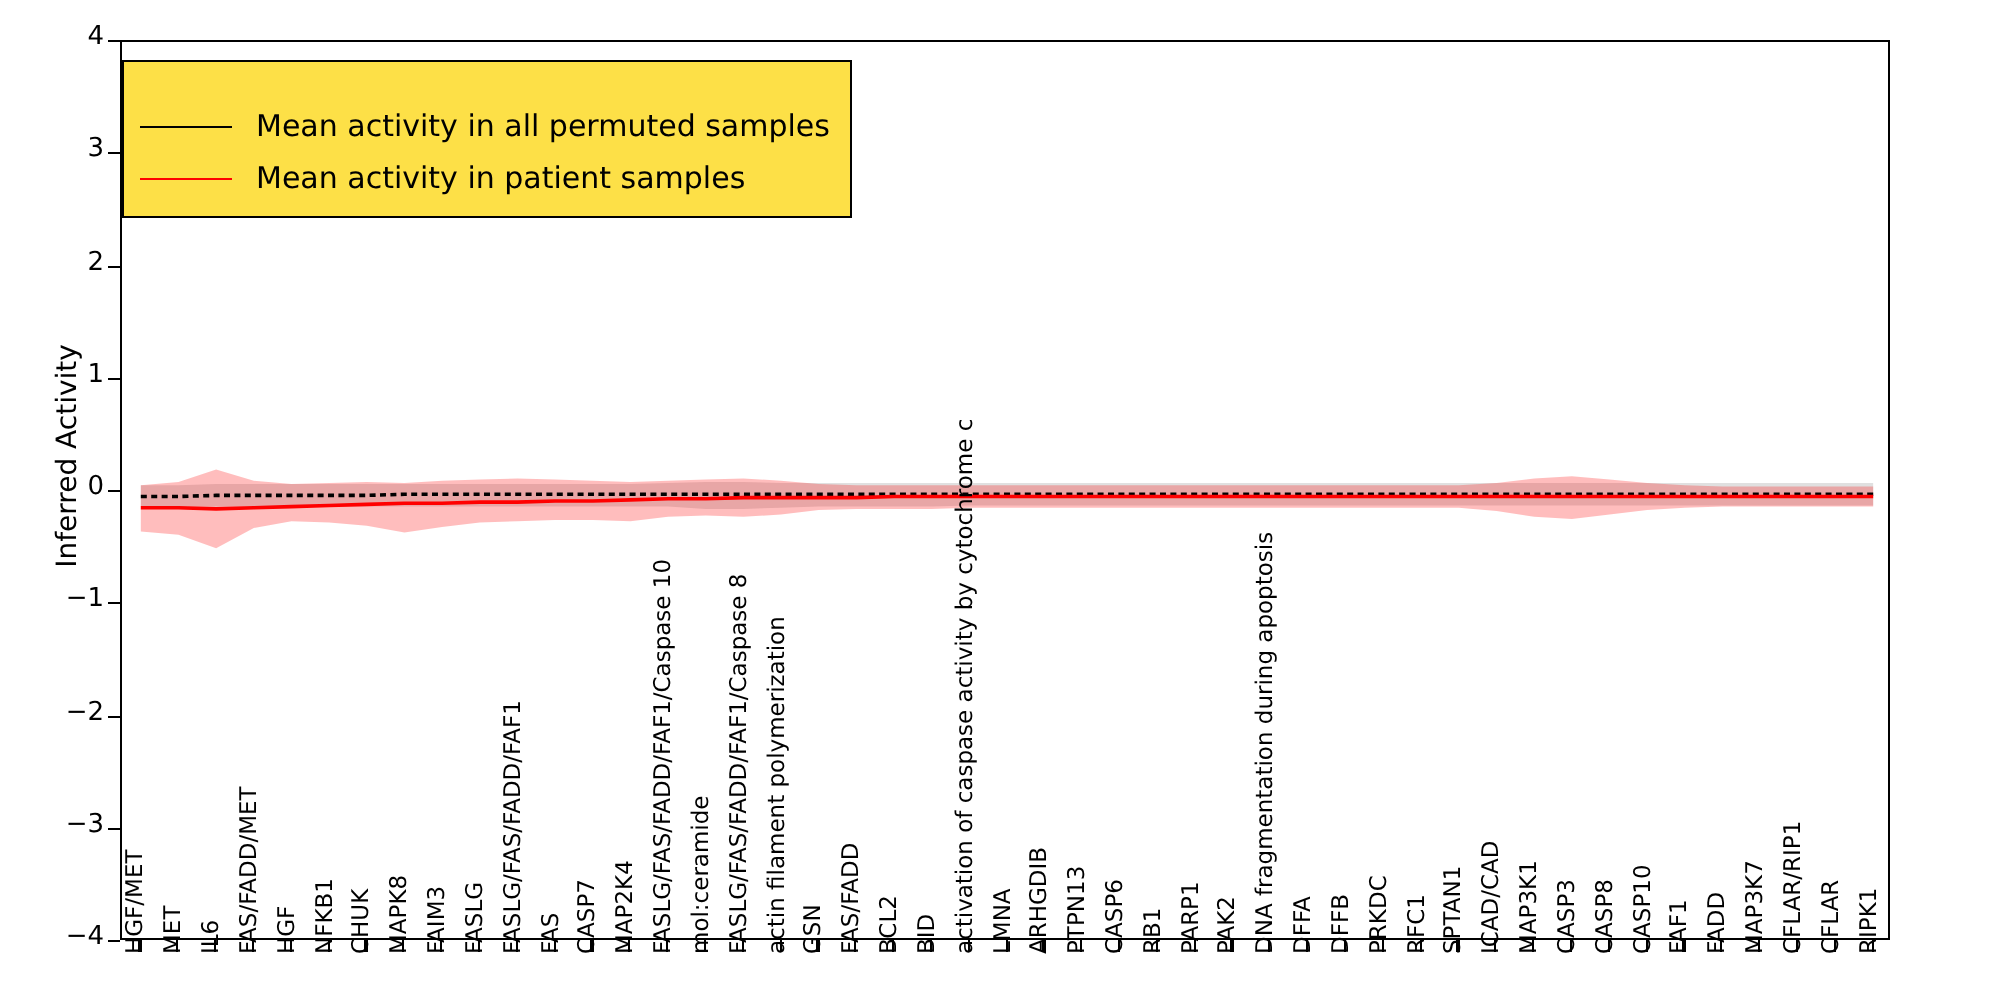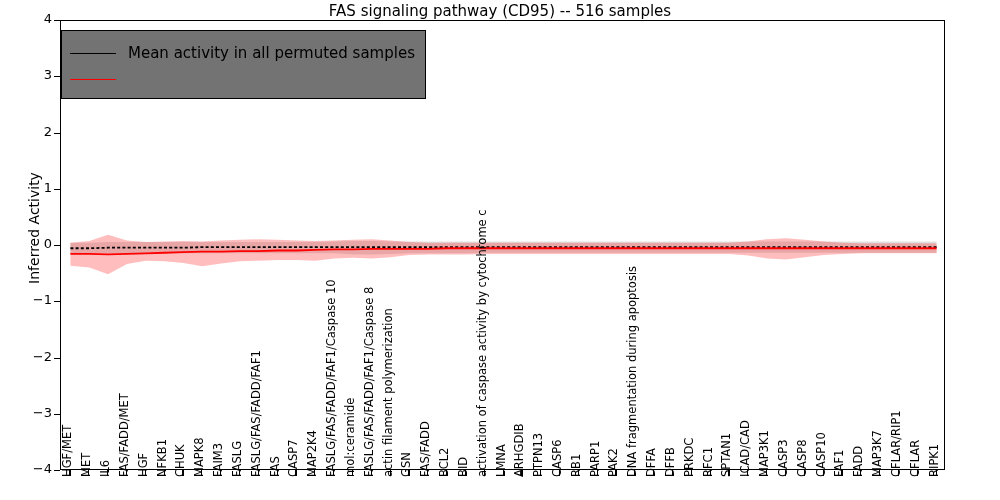--- a/index.html
+++ b/index.html
@@ -45,34 +45,33 @@
 
   #xlabels{position:absolute;left:0;top:0;width:1000px;height:500px;}
   .xlab{
     position:absolute; font-size:11.5px; white-space:nowrap;
     transform-origin:left bottom; transform:rotate(-90deg);
     line-height:11px;
   }
 
   #legend{
     position:absolute; left:61px; top:30px;
-    border:1.2px solid #000; background:#737373;
-    padding:9px 10px 6px 8px; box-sizing:border-box;
+    border:1.2px solid #000; background:#fde047;
+    padding:19px 10px 6px 8px; box-sizing:border-box;
   }
   .legrow{display:flex;align-items:center;height:26px;}
   .legline{width:46px;height:0;border-top:1.5px solid #000;margin-right:12px;}
   .legline.red{border-top-color:#ff0000;}
   .legtext{font-size:15px;}
 </style>
 </head>
 <body>
 
 <div id="root">
 
-  <div id="title">FAS signaling pathway (CD95) -- 516 samples</div>
 
   <div id="ylabel">Inferred Activity</div>
 
 
   <div id="yticks">
       <div class="ytick" style="top: 450px;">−4</div>
       <div class="ytickmark" style="top: 450px;"></div>
       <div class="ytick" style="top: 393.75px;">−3</div>
       <div class="ytickmark" style="top: 393.75px;"></div>
       <div class="ytick" style="top: 337.5px;">−2</div>
@@ -199,16 +198,17 @@
       <div class="xlab" style="left: 939.585px; top: 466px;">RIPK1</div>
     </div>
 
   <div id="legend">
     <div class="legrow">
       <span class="legline"></span>
       <span class="legtext">Mean activity in all permuted samples</span>
     </div>
     <div class="legrow">
       <span class="legline red"></span>
+      <span class="legtext">Mean activity in patient samples</span>
     </div>
   </div>
 
 </div>
 
 </body></html>

